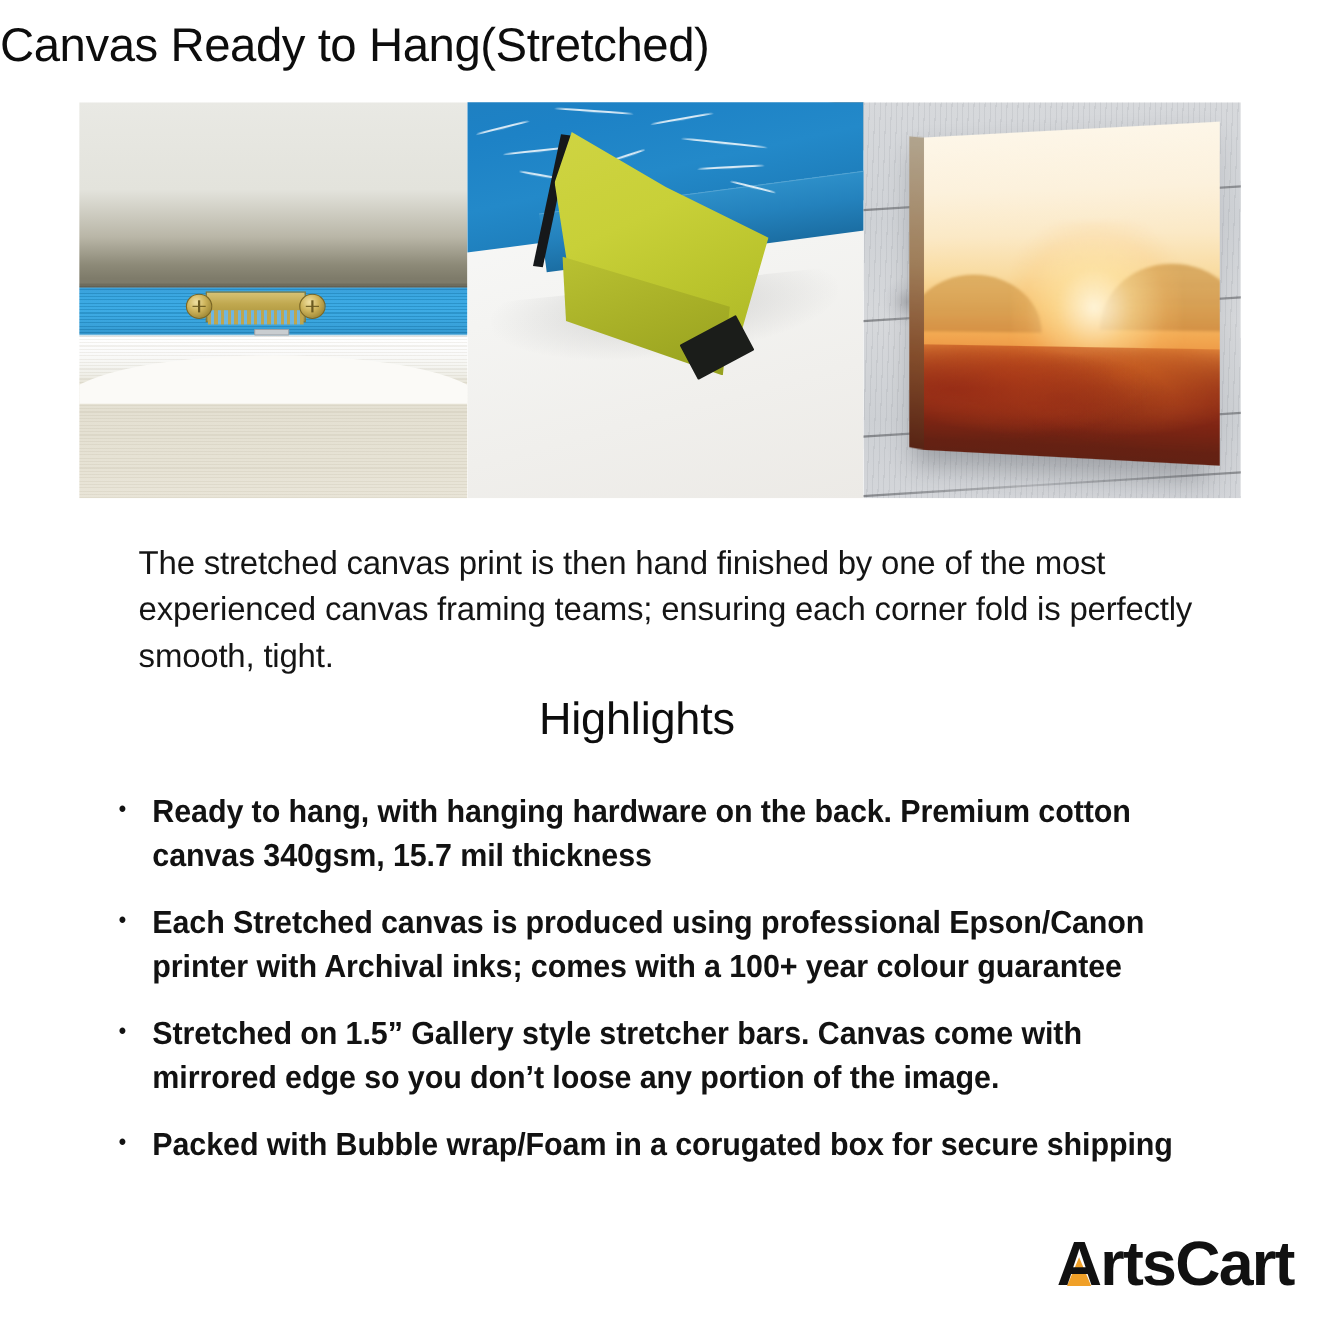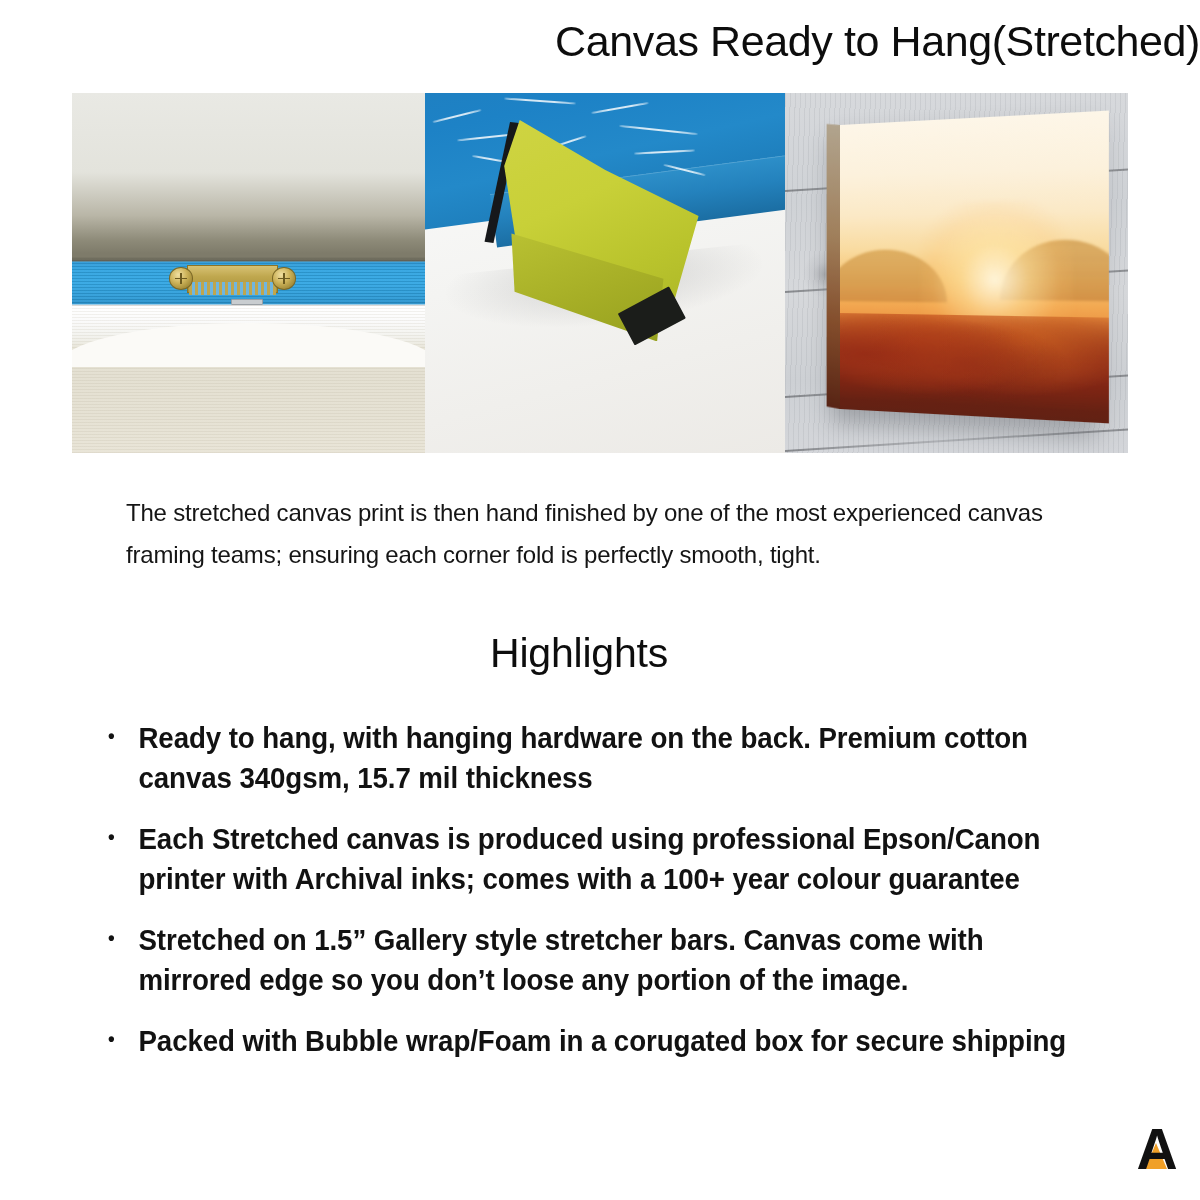--- a/index.html
+++ b/index.html
@@ -14,21 +14,21 @@
 
   body {
     font-family: "Liberation Sans", sans-serif;
     color: #111111;
     position: relative;
   }
 
   
   .page-title {
     width: 100%;
-    text-align: right;
+    text-align: left;
     font-family: "Liberation Sans", sans-serif;
     font-size: 43px;
     font-weight: 400;
     letter-spacing: -0.4px;
     color: #0d0d0d;
     padding-top: 18px;
     line-height: 1.1;
   }
 
   
@@ -334,21 +334,21 @@
     filter: brightness(0.82);
   }
 
   
   .intro {
     position: absolute;
     left: 126px;
     top: 492px;
     width: 960px;
     font-family: "Liberation Sans", sans-serif;
-    font-size: 24px;
+    font-size: 30px;
     line-height: 42px;
     color: #151515;
     letter-spacing: -0.2px;
   }
 
   
   .highlights-title {
     position: absolute;
     left: 0; top: 630px;
     width: 1158px;
@@ -497,13 +497,14 @@
   <li>Each Stretched canvas is produced using professional Epson/Canon printer with Archival inks; comes with a 100+ year colour guarantee</li>
   <li>Stretched on 1.5” Gallery style stretcher bars. Canvas come with mirrored edge so you don’t loose any portion of the image.</li>
   <li>Packed with Bubble wrap/Foam in a corugated box for secure shipping</li>
 </ul>
 
 <div class="logo">
   <span class="logo-a">
     <span class="logo-a-tri"></span>
     <span class="logo-a-glyph">A</span>
   </span>
+  <span>rtsCart</span>
 </div>
 
 </body></html>

